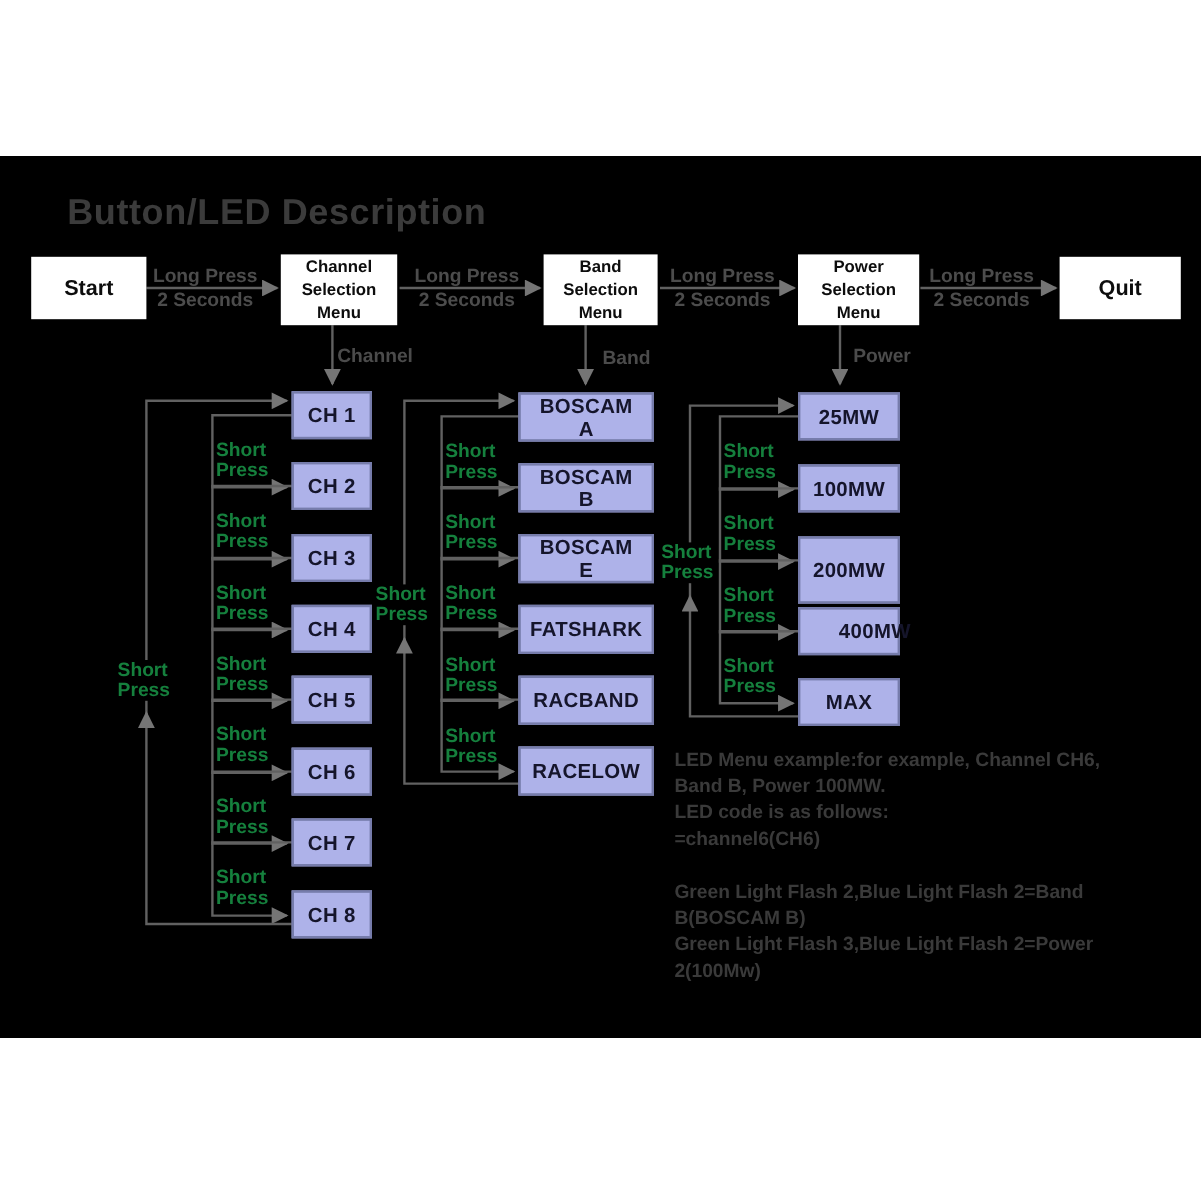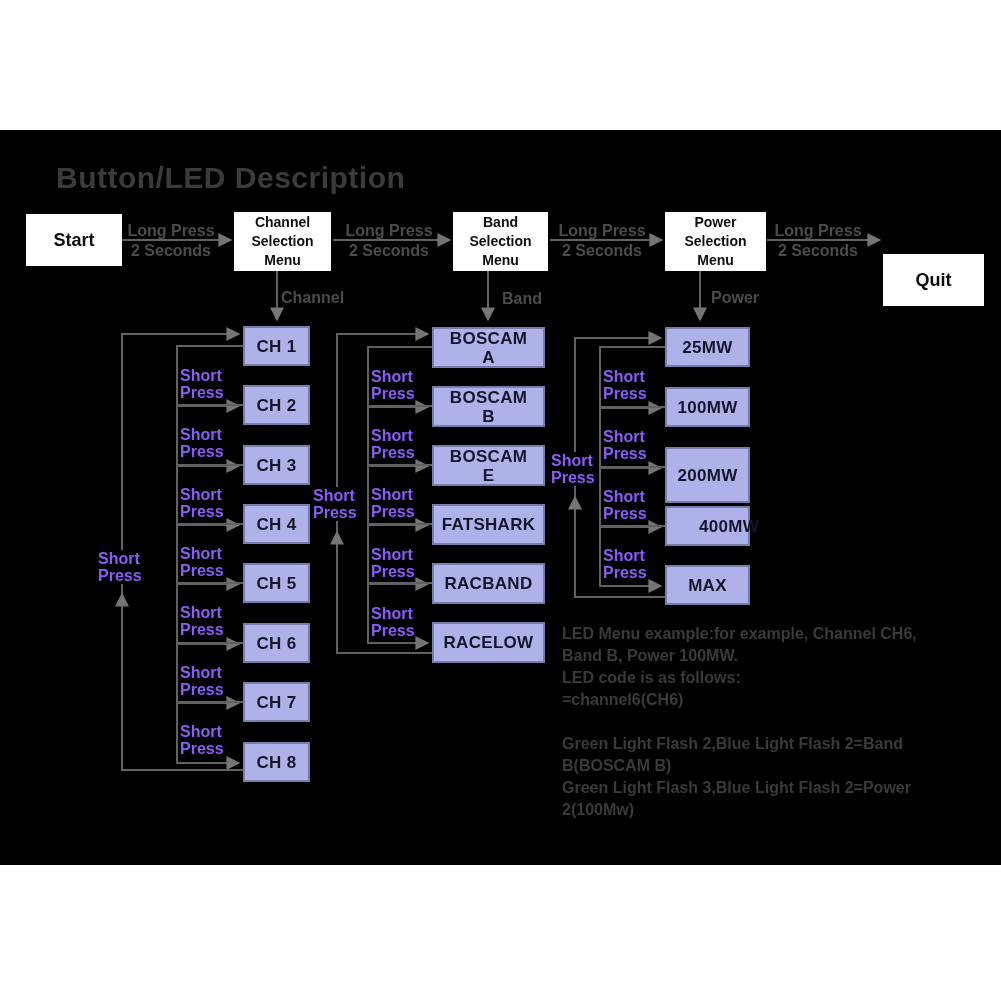--- a/index.html
+++ b/index.html
@@ -22,21 +22,21 @@
   .pbox{
     background:#aeb2e9;border:2px solid #767cab;box-sizing:border-box;
     color:#15152b;display:flex;align-items:center;justify-content:center;
     text-align:center;font-size:17px;line-height:19px;letter-spacing:0.3px;
   }
   .lp-label{
     color:#4c4c4c;font-size:16px;line-height:20px;text-align:center;white-space:pre-line;
   }
   .branch-label{color:#4b4b4b;font-size:16px;white-space:nowrap;}
   .sp-label{
-    color:#8b5cf6;font-size:16px;line-height:17px;text-align:left;white-space:pre-line;
+    color:#15803d;font-size:16px;line-height:17px;text-align:left;white-space:pre-line;
   }
   .sp-label.loop{background:#000000;padding:0 2px;}
   .notes{left:562px;top:623px;width:420px;color:#3a3a3a;font-size:16px;}
   .note-line{height:22px;line-height:22px;white-space:nowrap;}
   .note-gap{height:22px;}
   svg.wires{position:absolute;left:0;top:0;pointer-events:none;}
 </style>
 </head>
 <body>
 
@@ -110,21 +110,21 @@
   <div class="abs wbox single" style="left:26px;top:214px;width:96px;height:52px;">Start</div>
   <div class="abs wbox menu pre" style="left:234px;top:212px;width:97px;height:59px;">Channel
 Selection
 Menu</div>
   <div class="abs wbox menu pre" style="left:453px;top:212px;width:95px;height:59px;">Band
 Selection
 Menu</div>
   <div class="abs wbox menu pre" style="left:665px;top:212px;width:101px;height:59px;">Power
 Selection
 Menu</div>
-  <div class="abs wbox single" style="left:883px;top:214px;width:101px;height:52px;margin-top:40px;">Quit</div>
+  <div class="abs wbox single" style="left:883px;top:214px;width:101px;height:52px;">Quit</div>
 
   <div class="abs lp-label" style="left:118px;top:221px;width:106px;">Long Press
 2 Seconds</div>
   <div class="abs lp-label" style="left:334px;top:221px;width:110px;">Long Press
 2 Seconds</div>
   <div class="abs lp-label" style="left:548px;top:221px;width:108px;">Long Press
 2 Seconds</div>
   <div class="abs lp-label" style="left:766px;top:221px;width:104px;">Long Press
 2 Seconds</div>
 

